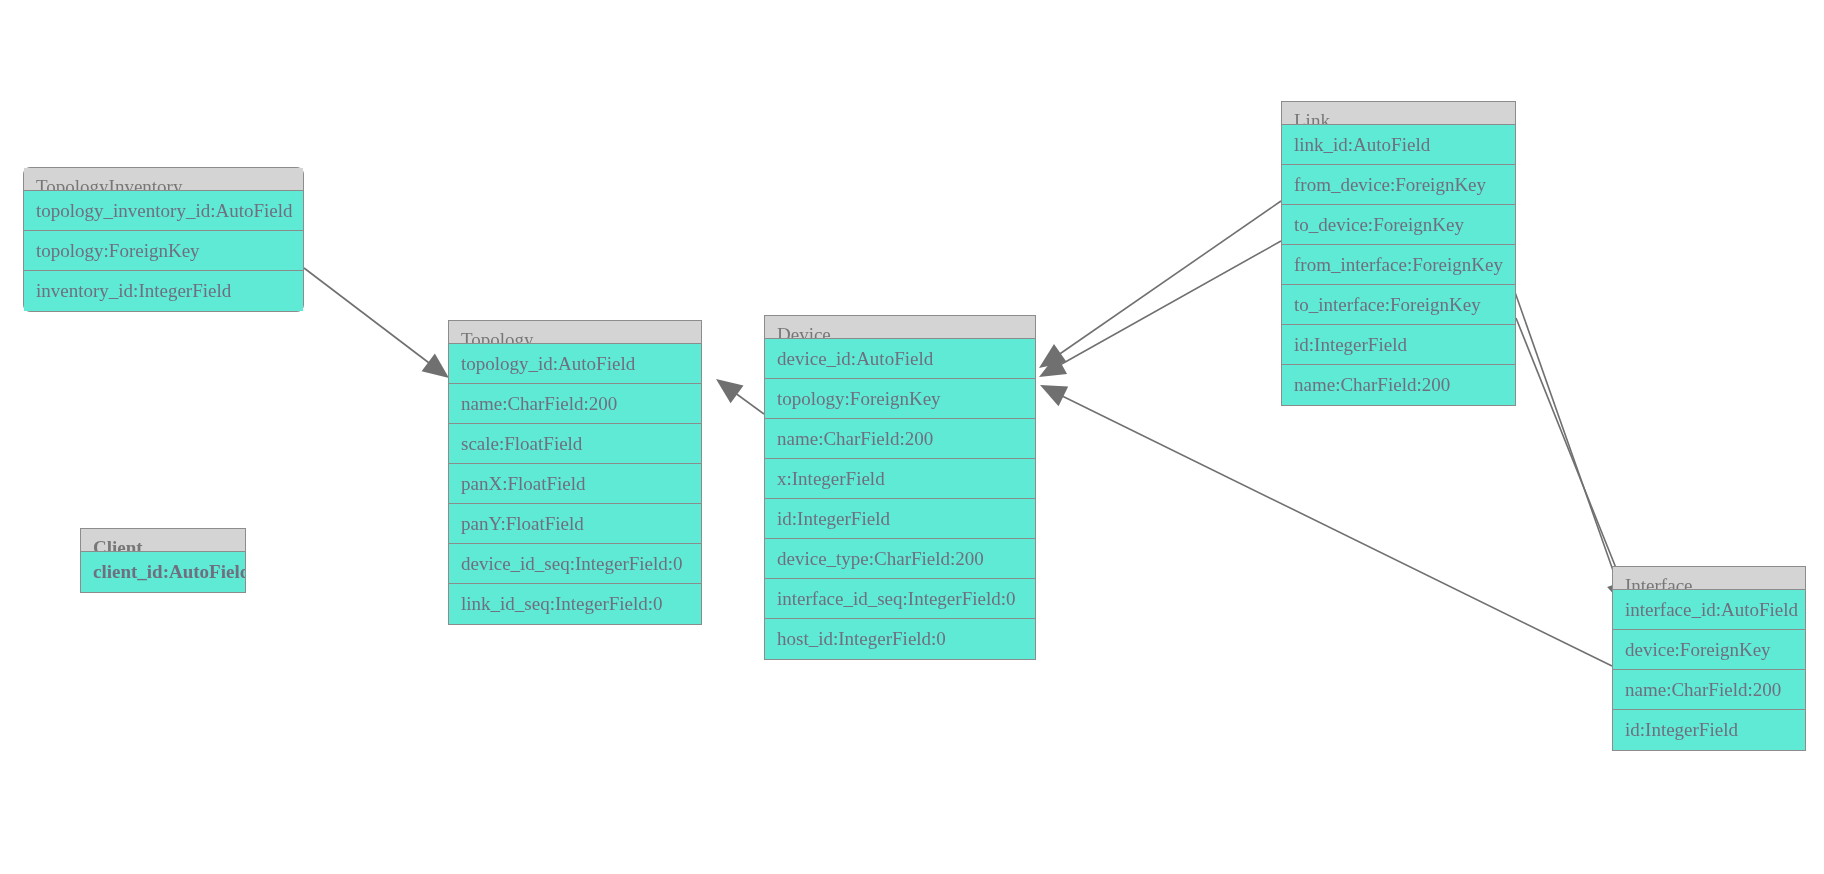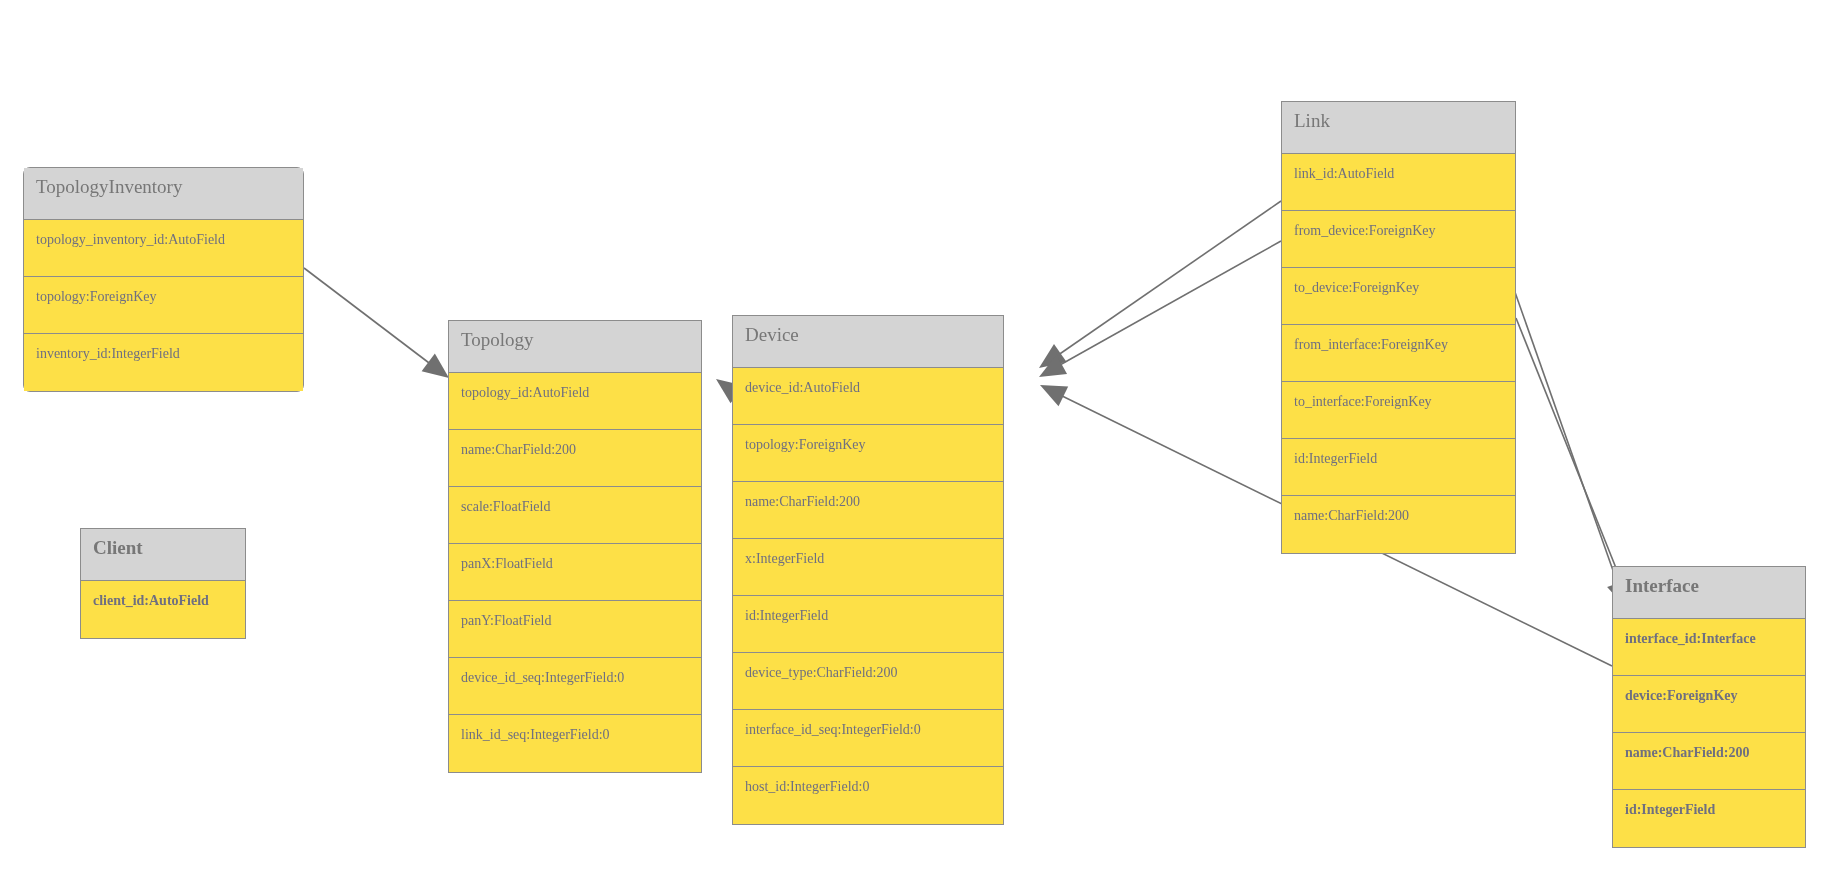--- a/index.html
+++ b/index.html
@@ -28,36 +28,36 @@
     border: 1px solid #8c8c8c;
     background: #ffffff;
   }
   .entity-header {
     box-sizing: border-box;
     background: #d4d4d4;
     border-bottom: 1px solid #8c8c8c;
     color: #777777;
     font-size: 19px;
     line-height: 38px;
-    height: 52px;
+    height: 23px;
     padding: 0 0 7px 12px;
     white-space: nowrap;
     overflow: hidden;
   }
   .entity-field {
     box-sizing: border-box;
     border-bottom: 1px solid #8c8c8c;
     color: #6f6f80;
-    font-size: 14px;
+    font-size: 19px;
     line-height: 39px;
-    height: 57px;
+    height: 40px;
     padding: 0 10px 0 12px;
     white-space: nowrap;
     overflow: hidden;
-    background: #fde047;
+    background: #5eead4;
   }
   .entity-field:last-child {
     border-bottom: none;
   }
 </style>
 </head>
 <body>
 
 <div id="canvas">
 
@@ -106,43 +106,43 @@
         <div class="entity-field">scale:FloatField</div>
         <div class="entity-field">panX:FloatField</div>
         <div class="entity-field">panY:FloatField</div>
         <div class="entity-field">device_id_seq:IntegerField:0</div>
         <div class="entity-field">link_id_seq:IntegerField:0</div>
       </div>
       <div class="entity" style="left: 80px; top: 528px; width: 166px; font-weight: bold;">
         <div class="entity-header">Client</div>
         <div class="entity-field">client_id:AutoField</div>
       </div>
-      <div class="entity" style="left: 732px; top: 315px; width: 272px;">
+      <div class="entity" style="left: 764px; top: 315px; width: 272px;">
         <div class="entity-header">Device</div>
         <div class="entity-field">device_id:AutoField</div>
         <div class="entity-field">topology:ForeignKey</div>
         <div class="entity-field">name:CharField:200</div>
         <div class="entity-field">x:IntegerField</div>
         <div class="entity-field">id:IntegerField</div>
         <div class="entity-field">device_type:CharField:200</div>
         <div class="entity-field">interface_id_seq:IntegerField:0</div>
         <div class="entity-field">host_id:IntegerField:0</div>
       </div>
       <div class="entity" style="left: 1281px; top: 101px; width: 235px;">
         <div class="entity-header">Link</div>
         <div class="entity-field">link_id:AutoField</div>
         <div class="entity-field">from_device:ForeignKey</div>
         <div class="entity-field">to_device:ForeignKey</div>
         <div class="entity-field">from_interface:ForeignKey</div>
         <div class="entity-field">to_interface:ForeignKey</div>
         <div class="entity-field">id:IntegerField</div>
         <div class="entity-field">name:CharField:200</div>
       </div>
-      <div class="entity" style="left: 1612px; top: 566px; width: 194px; font-weight: bold;">
+      <div class="entity" style="left: 1612px; top: 566px; width: 194px;">
         <div class="entity-header">Interface</div>
-        <div class="entity-field">interface_id:Interface</div>
+        <div class="entity-field">interface_id:AutoField</div>
         <div class="entity-field">device:ForeignKey</div>
         <div class="entity-field">name:CharField:200</div>
         <div class="entity-field">id:IntegerField</div>
       </div>
     </div>
 
 </div>
 
 </body></html>

